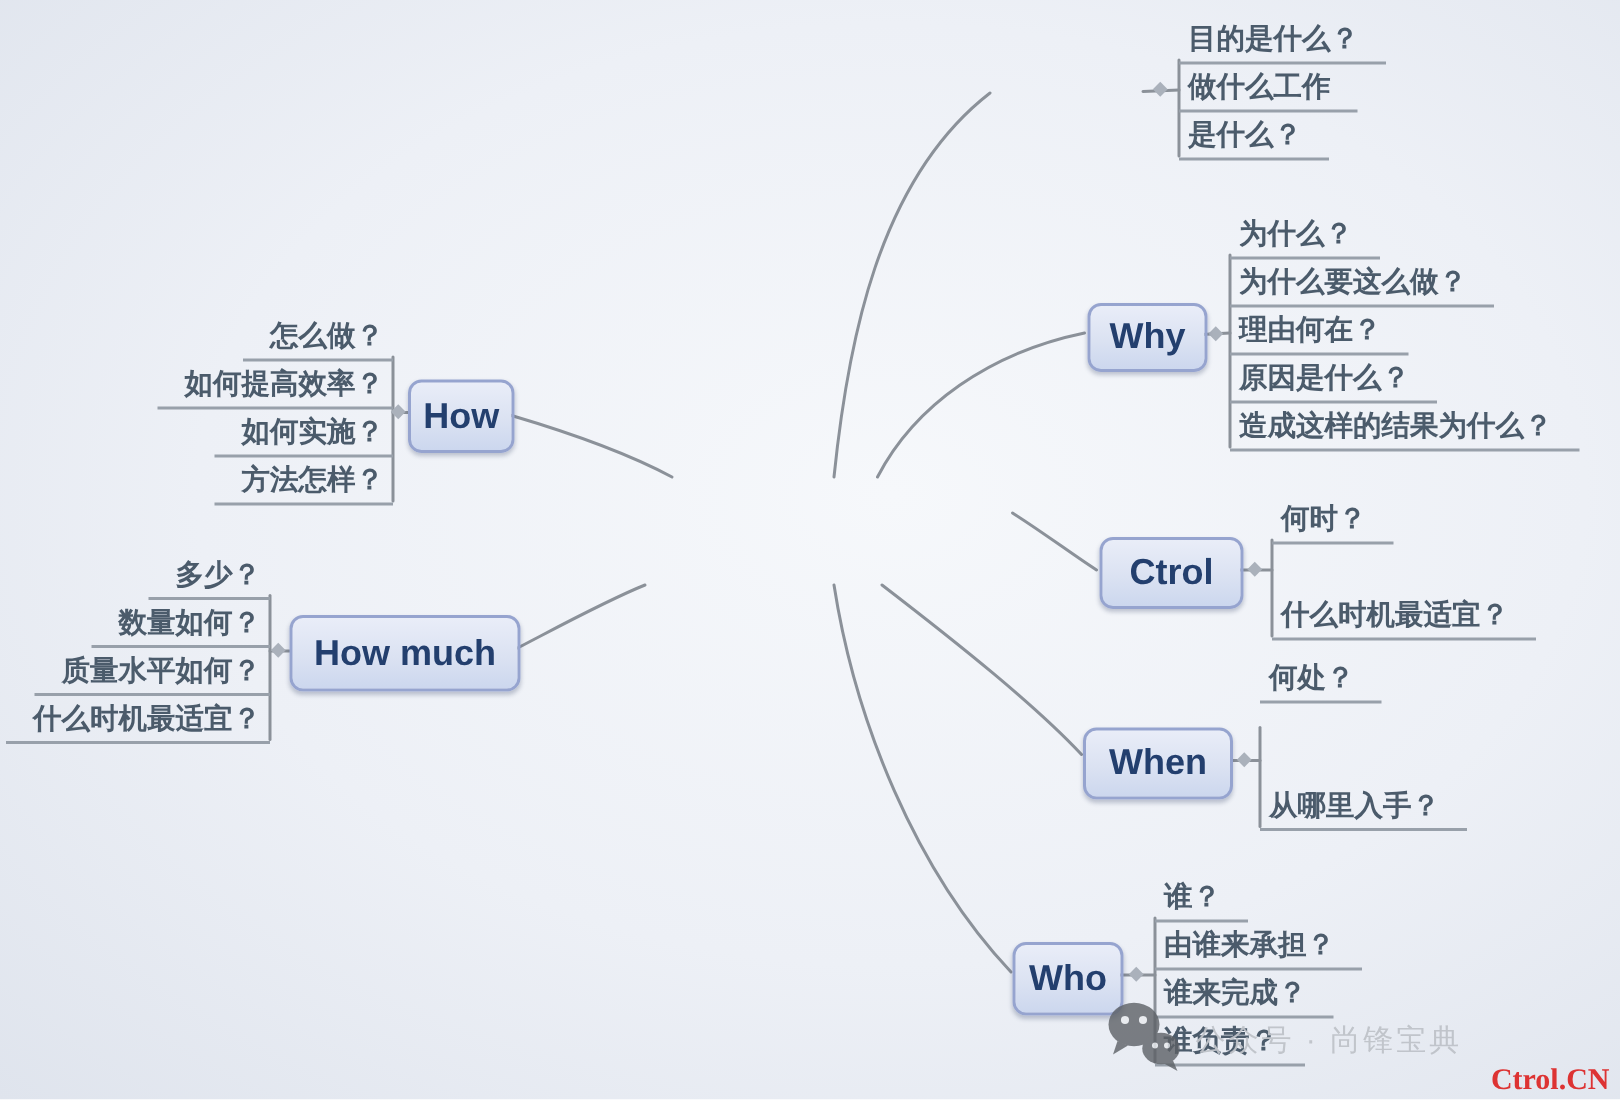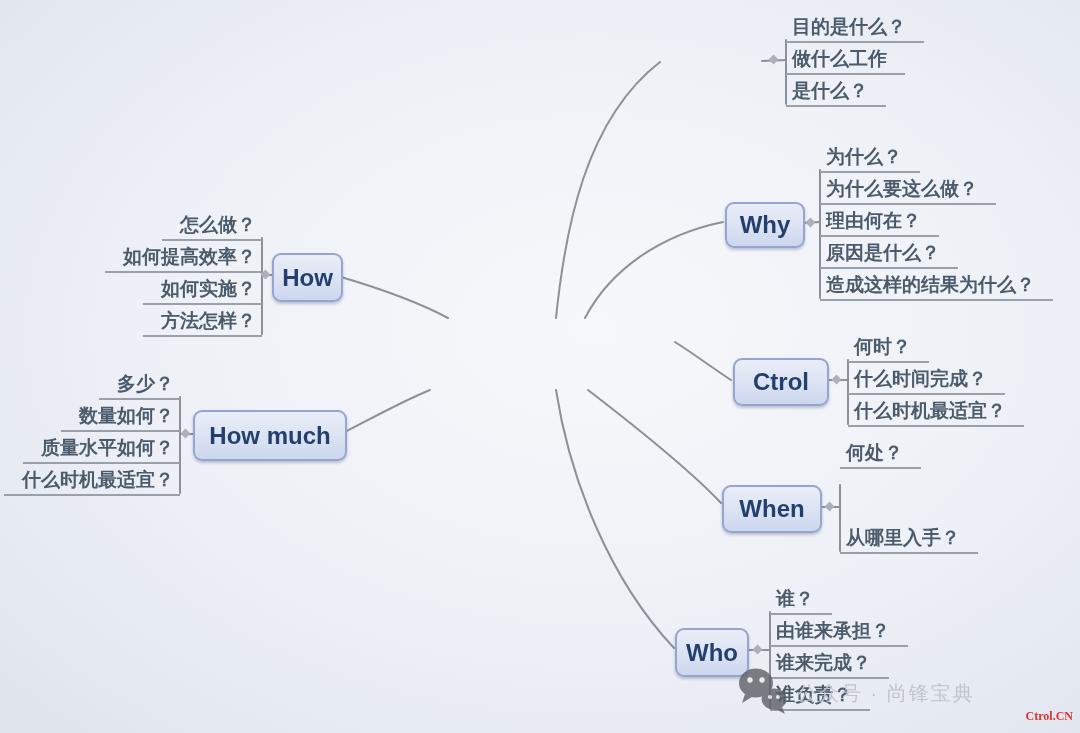--- a/index.html
+++ b/index.html
@@ -27,21 +27,21 @@
     position:absolute;z-index:2;white-space:nowrap;
     color:#4b5b6b;font-size:19px;font-weight:bold;line-height:22px;
     border-bottom:2px solid #98a0aa;
   }
   .leaf.r{padding:0 18px 3px 6px;}
   .leaf.l{padding:0 6px 3px 18px;text-align:left;}
   .dm{position:absolute;z-index:2;width:7px;height:7px;background:#aab1bb;transform:rotate(45deg);}
   .watermark{position:absolute;z-index:5;display:flex;align-items:center;}
   .watermark-text{color:#bfc3c9;font-size:20px;letter-spacing:2px;opacity:.95;}
   .corner-mark{position:absolute;z-index:5;right:7px;top:709px;color:#dd3333;
-    font-family:"Liberation Serif","DejaVu Serif",serif;font-size:12px;font-weight:bold;}
+    font-family:"Liberation Serif","DejaVu Serif",serif;font-size:20px;font-weight:bold;}
 </style>
 </head>
 <body>
 
 <div id="stage">
 
   <svg class="connectors" width="1080" height="733" viewBox="0 0 1080 733">
     <g fill="none" stroke="#8b9199" stroke-width="2" stroke-linecap="round">
 
       <path d="M 556 318 C 565 230, 585 120, 660 62"></path>
@@ -102,21 +102,20 @@
   <div class="leaf r" style="left:786px;top:48px">做什么工作</div>
   <div class="leaf r" style="left:786px;top:80px">是什么？</div>
 
   <div class="leaf r" style="left:820px;top:146px">为什么？</div>
   <div class="leaf r" style="left:820px;top:178px">为什么要这么做？</div>
   <div class="leaf r" style="left:820px;top:210px">理由何在？</div>
   <div class="leaf r" style="left:820px;top:274px">造成这样的结果为什么？</div>
   <div class="leaf r" style="left:820px;top:242px">原因是什么？</div>
 
   <div class="leaf r" style="left:848px;top:336px">何时？</div>
-  <div class="leaf r" style="left:848px;top:368px">什么时间完成？</div>
   <div class="leaf r" style="left:848px;top:400px">什么时机最适宜？</div>
 
   <div class="leaf r" style="left:840px;top:442px">何处？</div>
   <div class="leaf r" style="left:840px;top:527px">从哪里入手？</div>
 
   <div class="leaf r" style="left:770px;top:588px">谁？</div>
   <div class="leaf r" style="left:770px;top:620px">由谁来承担？</div>
   <div class="leaf r" style="left:770px;top:652px">谁来完成？</div>
   <div class="leaf r" style="left:770px;top:684px">谁负责？</div>
 

